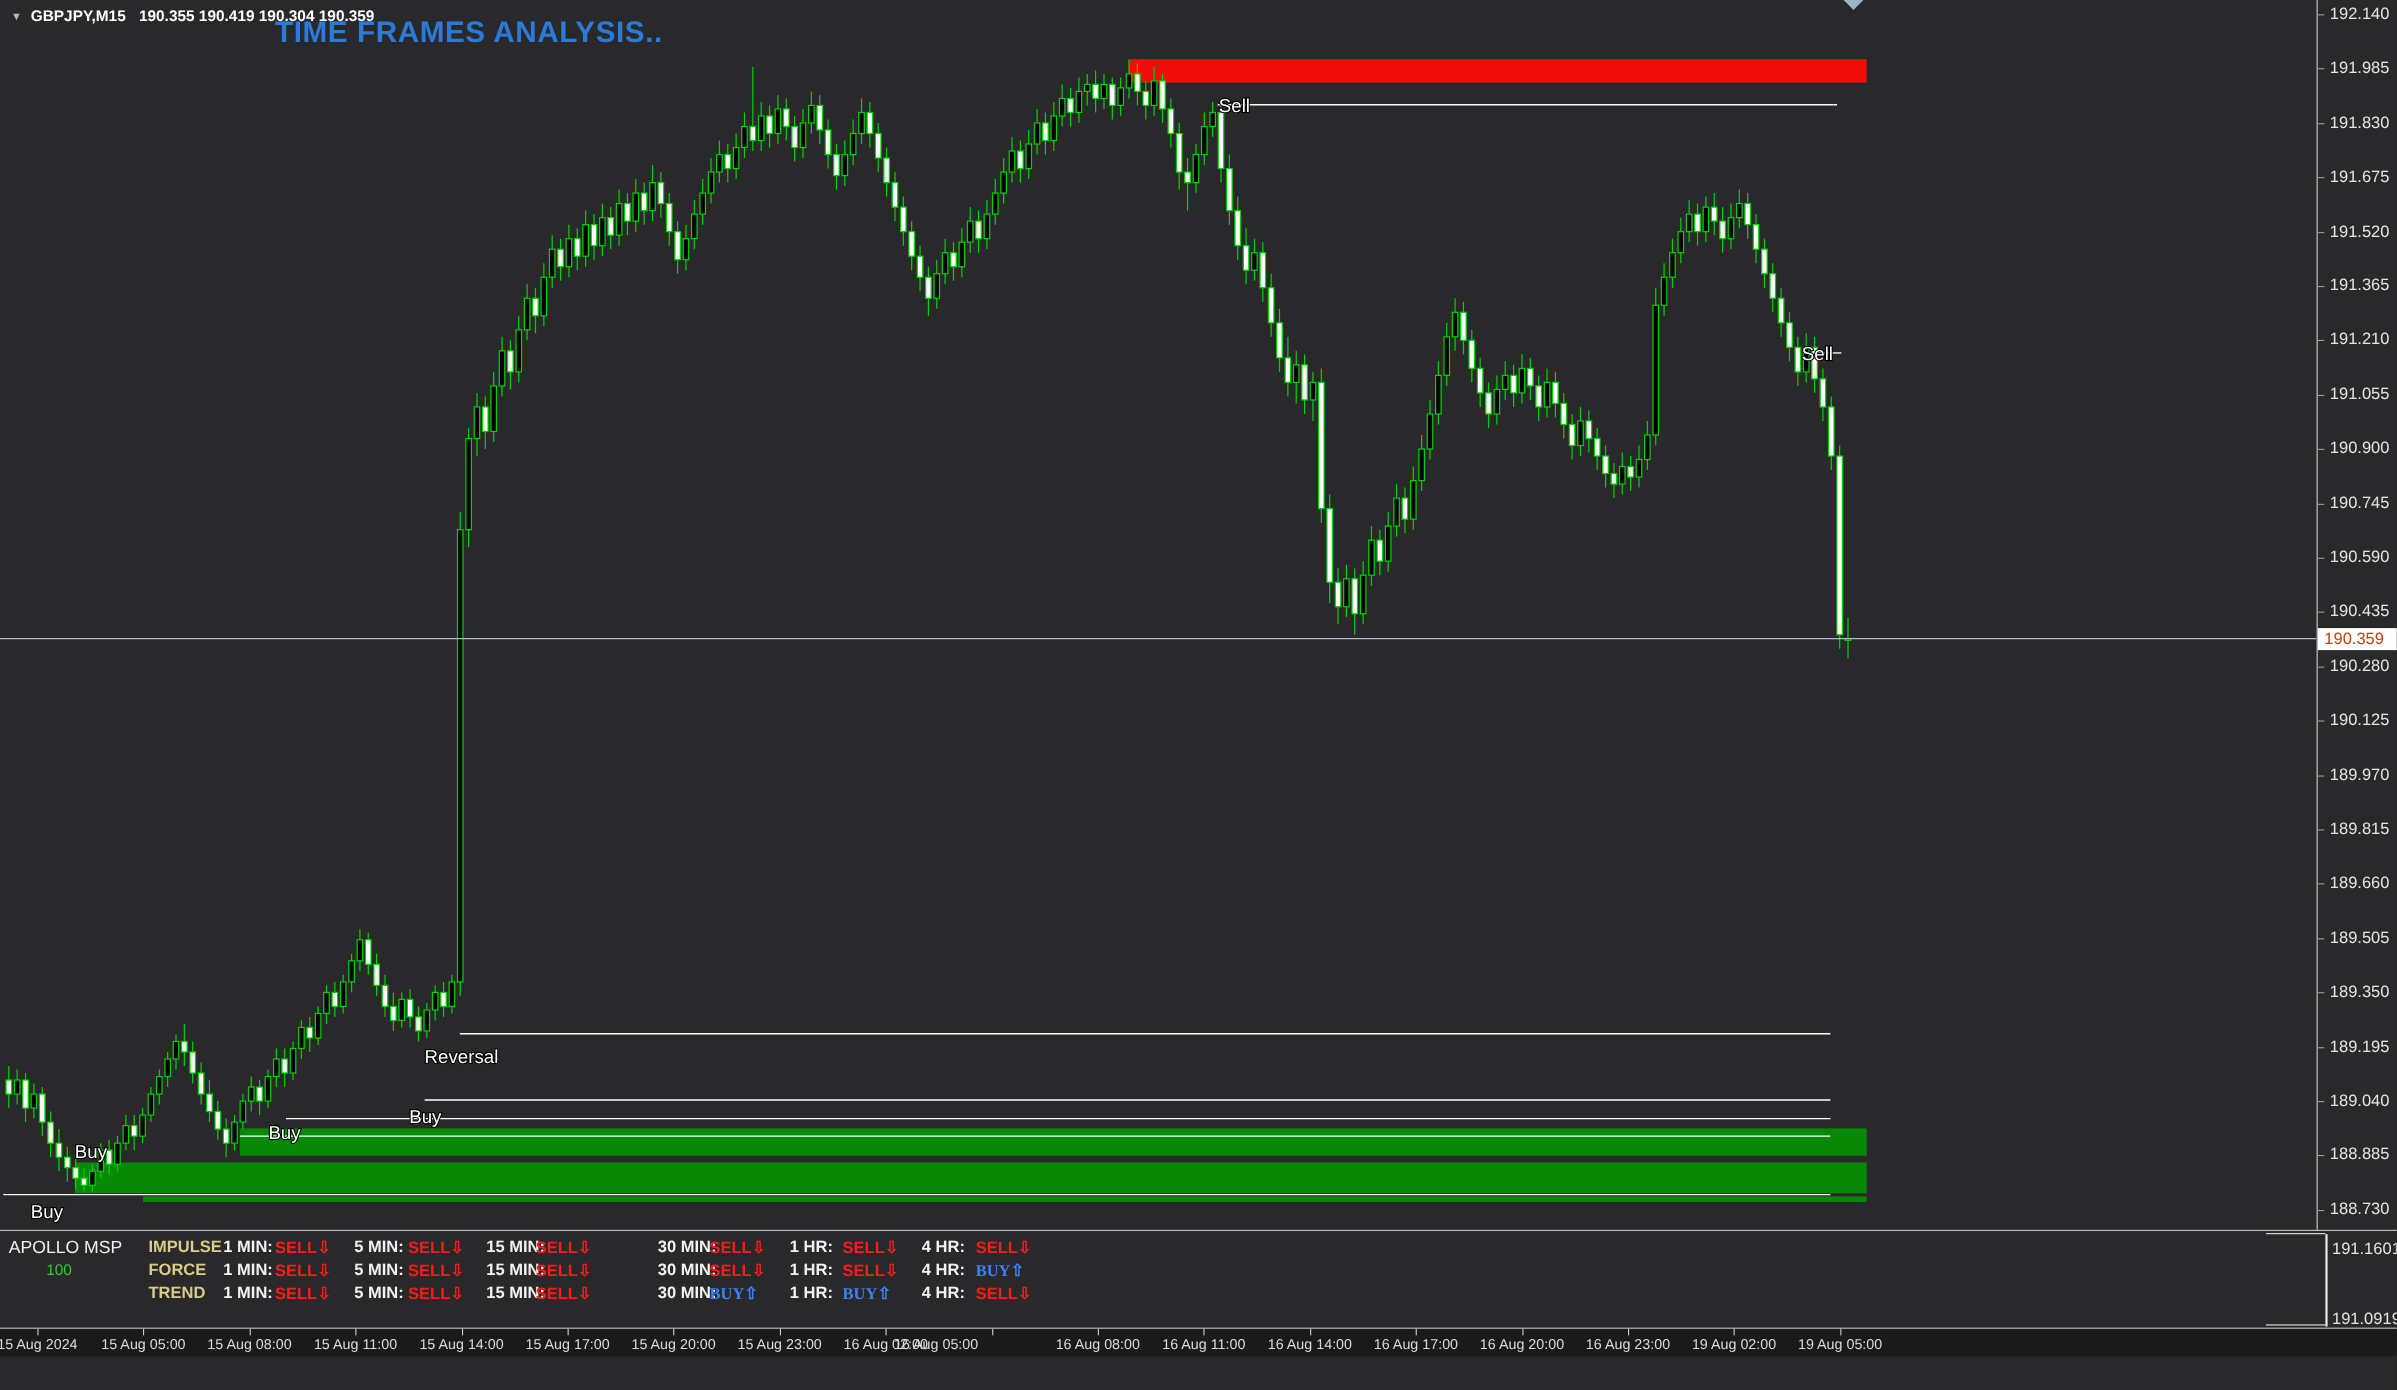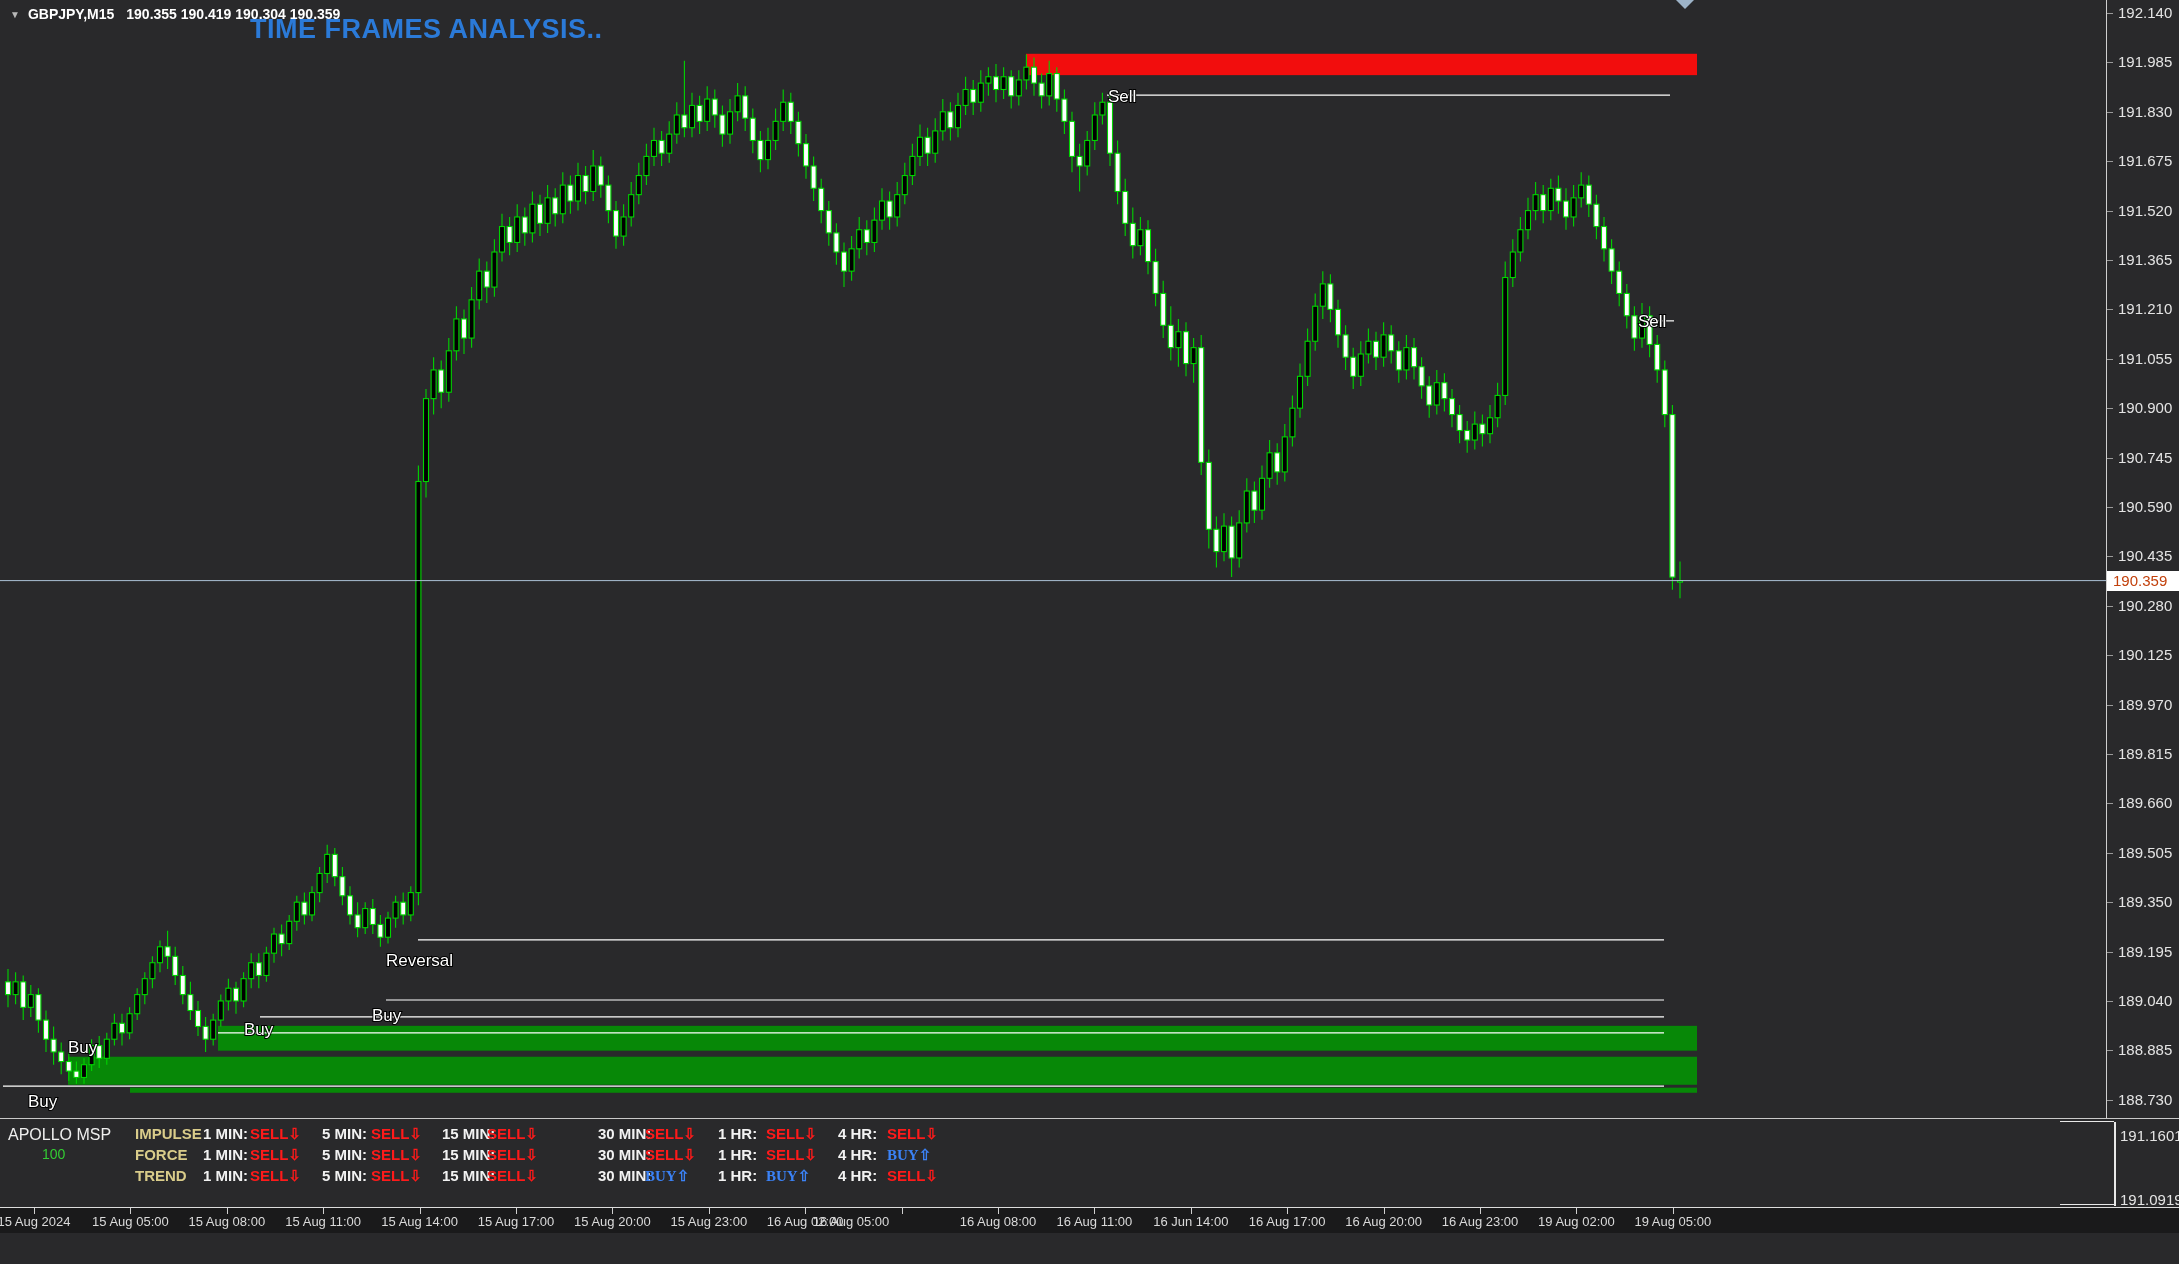--- a/index.html
+++ b/index.html
@@ -667,21 +667,21 @@
       <div class="tlabel" style="left: 708.8px;">15 Aug 23:00</div>
       <div class="ttick" style="left: 805.2px;"></div>
       <div class="tlabel" style="left: 805.2px;">16 Aug 02:00</div>
       <div class="ttick" style="left: 901.6px;"></div>
       <div class="tlabel" style="left: 851px;">16 Aug 05:00</div>
       <div class="ttick" style="left: 998px;"></div>
       <div class="tlabel" style="left: 998px;">16 Aug 08:00</div>
       <div class="ttick" style="left: 1094.4px;"></div>
       <div class="tlabel" style="left: 1094.4px;">16 Aug 11:00</div>
       <div class="ttick" style="left: 1190.8px;"></div>
-      <div class="tlabel" style="left: 1190.8px;">16 Jun 14:00</div>
+      <div class="tlabel" style="left: 1190.8px;">16 Aug 14:00</div>
       <div class="ttick" style="left: 1287.2px;"></div>
       <div class="tlabel" style="left: 1287.2px;">16 Aug 17:00</div>
       <div class="ttick" style="left: 1383.6px;"></div>
       <div class="tlabel" style="left: 1383.6px;">16 Aug 20:00</div>
       <div class="ttick" style="left: 1480px;"></div>
       <div class="tlabel" style="left: 1480px;">16 Aug 23:00</div>
       <div class="ttick" style="left: 1576.4px;"></div>
       <div class="tlabel" style="left: 1576.4px;">19 Aug 02:00</div>
       <div class="ttick" style="left: 1672.8px;"></div>
       <div class="tlabel" style="left: 1672.8px;">19 Aug 05:00</div>

